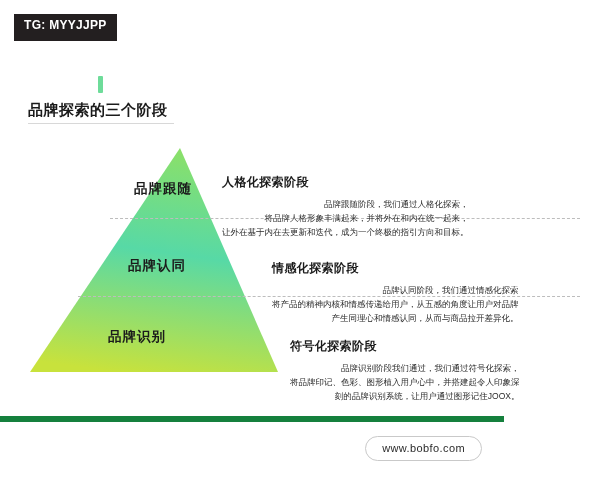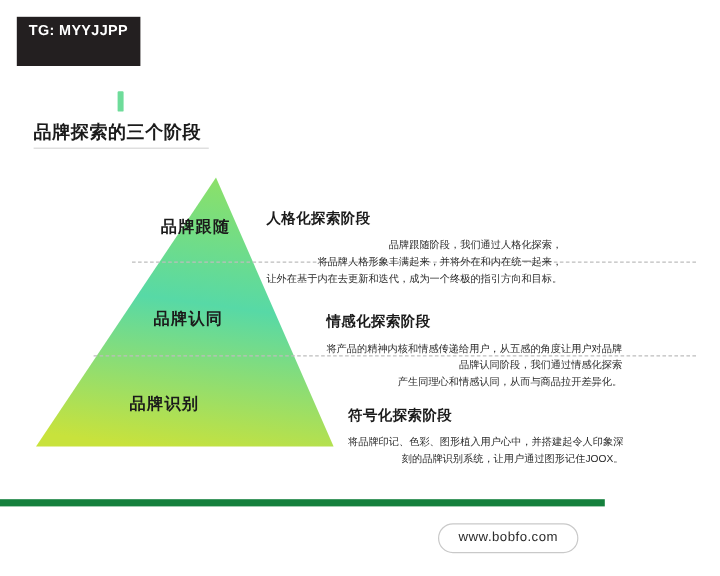--- a/index.html
+++ b/index.html
@@ -18,21 +18,21 @@
   
   .tg-tag {
     position: absolute;
     left: 14px;
     top: 14px;
     background: #231f20;
     color: #ffffff;
     font-size: 12px;
     font-weight: bold;
     letter-spacing: 0.3px;
-    padding: 5px 10px 24px 10px;
+    padding: 5px 10px 10px 10px;
     line-height: 1;
   }
 
   
   .title-wrap {
     position: absolute;
     left: 28px;
     top: 76px;
     display: flex;
     align-items: center;
@@ -176,29 +176,30 @@
     <div class="block-body">
       <div>品牌跟随阶段，我们通过人格化探索，</div>
       <div>将品牌人格形象丰满起来，并将外在和内在统一起来，</div>
       <div>让外在基于内在去更新和迭代，成为一个终极的指引方向和目标。</div>
     </div>
   </div>
 
   <div class="block b2">
     <div class="block-head">情感化探索阶段</div>
     <div class="block-body">
+      <div>品牌认同阶段，我们通过情感化探索</div>
       <div>将产品的精神内核和情感传递给用户，从五感的角度让用户对品牌</div>
-      <div>品牌认同阶段，我们通过情感化探索</div>
       <div>产生同理心和情感认同，从而与商品拉开差异化。</div>
     </div>
   </div>
 
   <div class="block b3">
     <div class="block-head">符号化探索阶段</div>
     <div class="block-body">
+      <div>品牌识别阶段我们通过，我们通过符号化探索，</div>
       <div>将品牌印记、色彩、图形植入用户心中，并搭建起令人印象深</div>
       <div>刻的品牌识别系统，让用户通过图形记住JOOX。</div>
     </div>
   </div>
 </div>
 
 <div class="footer">
   <div class="footer-url">www.bobfo.com</div>
 </div>
 

